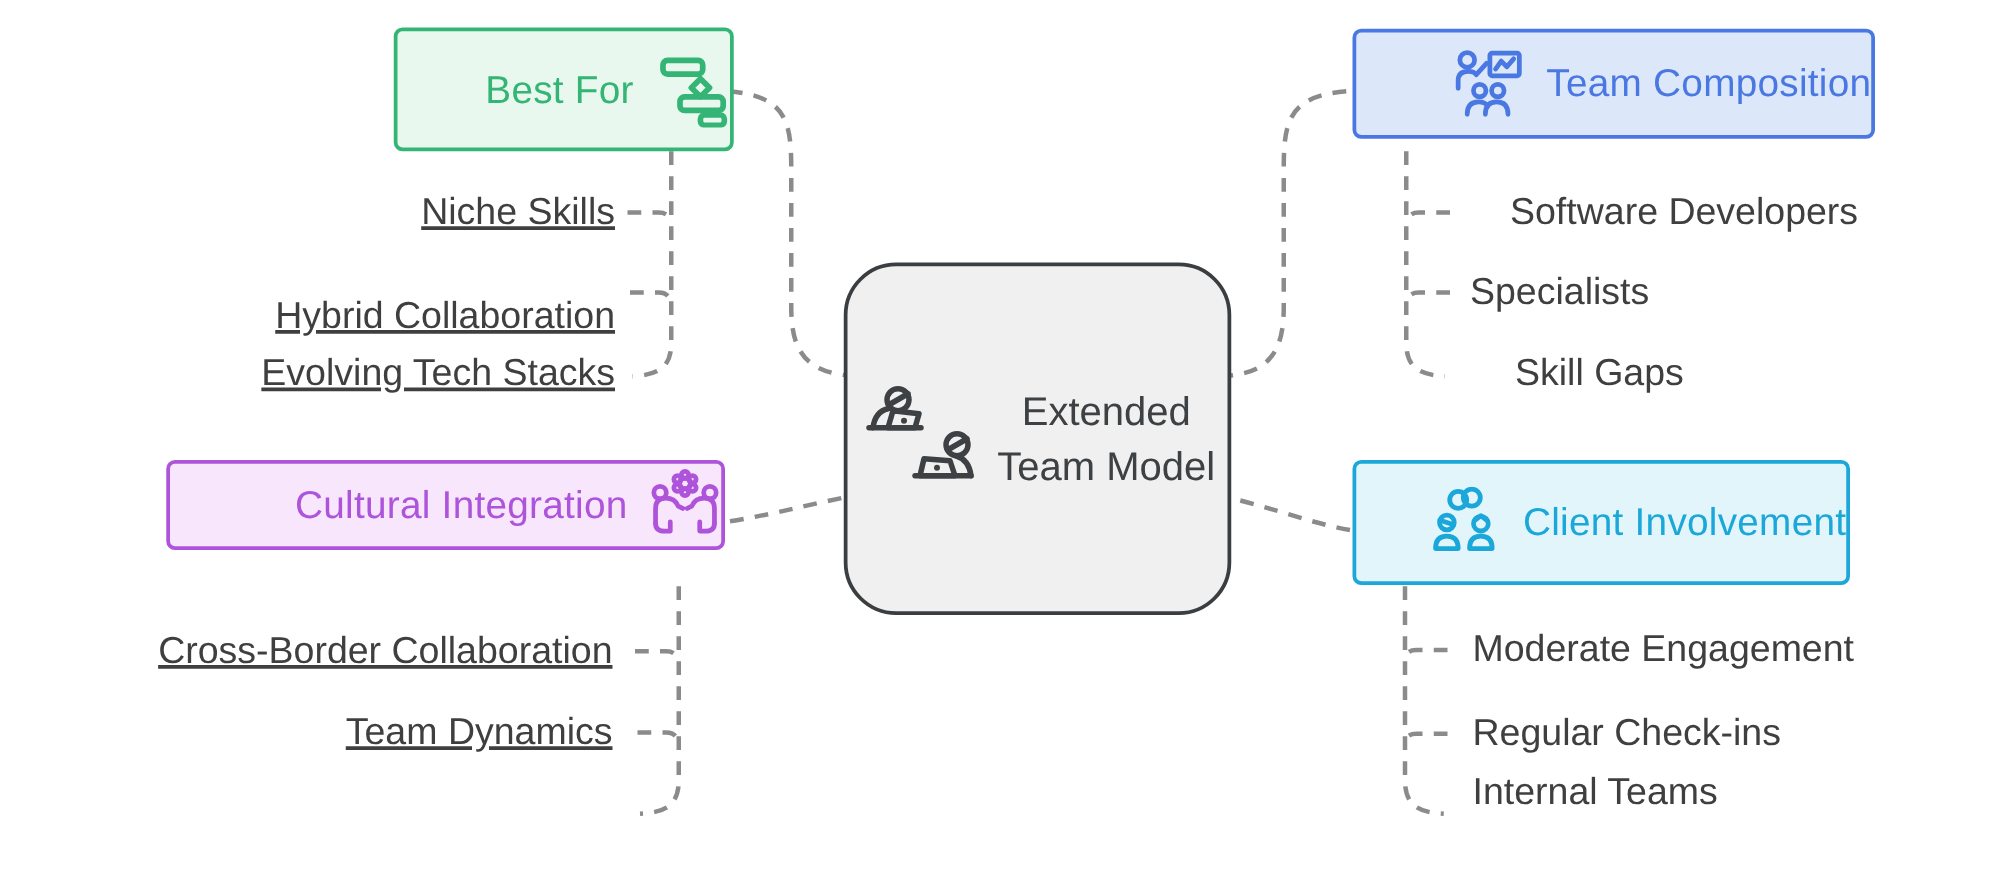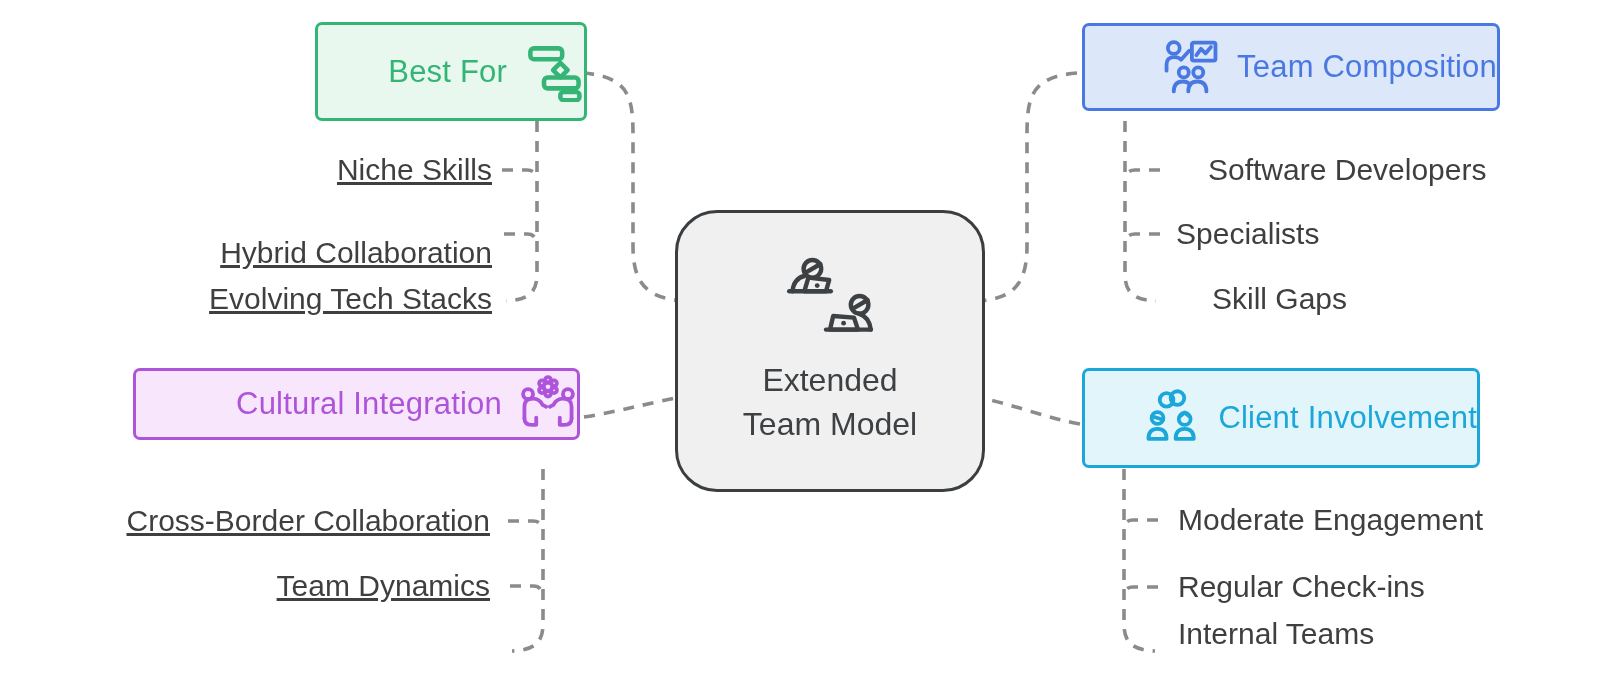--- a/index.html
+++ b/index.html
@@ -14,21 +14,21 @@
     position:absolute;display:flex;align-items:center;justify-content:flex-end;gap:17px;
     border:3.5px solid var(--accent,#888);background:var(--fill,#eee);color:var(--accent,#888);
     border-radius:7px;font-size:31px;letter-spacing:.2px;box-sizing:border-box;
   }
   .branch-node .node-label{white-space:nowrap;}
   .branch-node svg{flex:0 0 auto;display:block;}
 
   #center-node{
     position:absolute;left:675px;top:210px;width:310px;height:282px;box-sizing:border-box;
     border:3.5px solid #3b3e41;background:#f0f0f0;border-radius:42px;
-    display:flex;flex-direction:column;align-items:center;justify-content:center;gap:14px;
+    display:flex;align-items:center;justify-content:center;gap:14px;
     color:#3e4144;
   }
   #center-node .center-text{font-size:32px;line-height:44px;text-align:center;color:#3e4144;}
 
   .leaf{
     position:absolute;font-size:30px;line-height:42px;color:#3f3f3f;white-space:nowrap;
   }
   .leaf.r{text-align:center;text-decoration:underline;}
 </style>
 </head>

